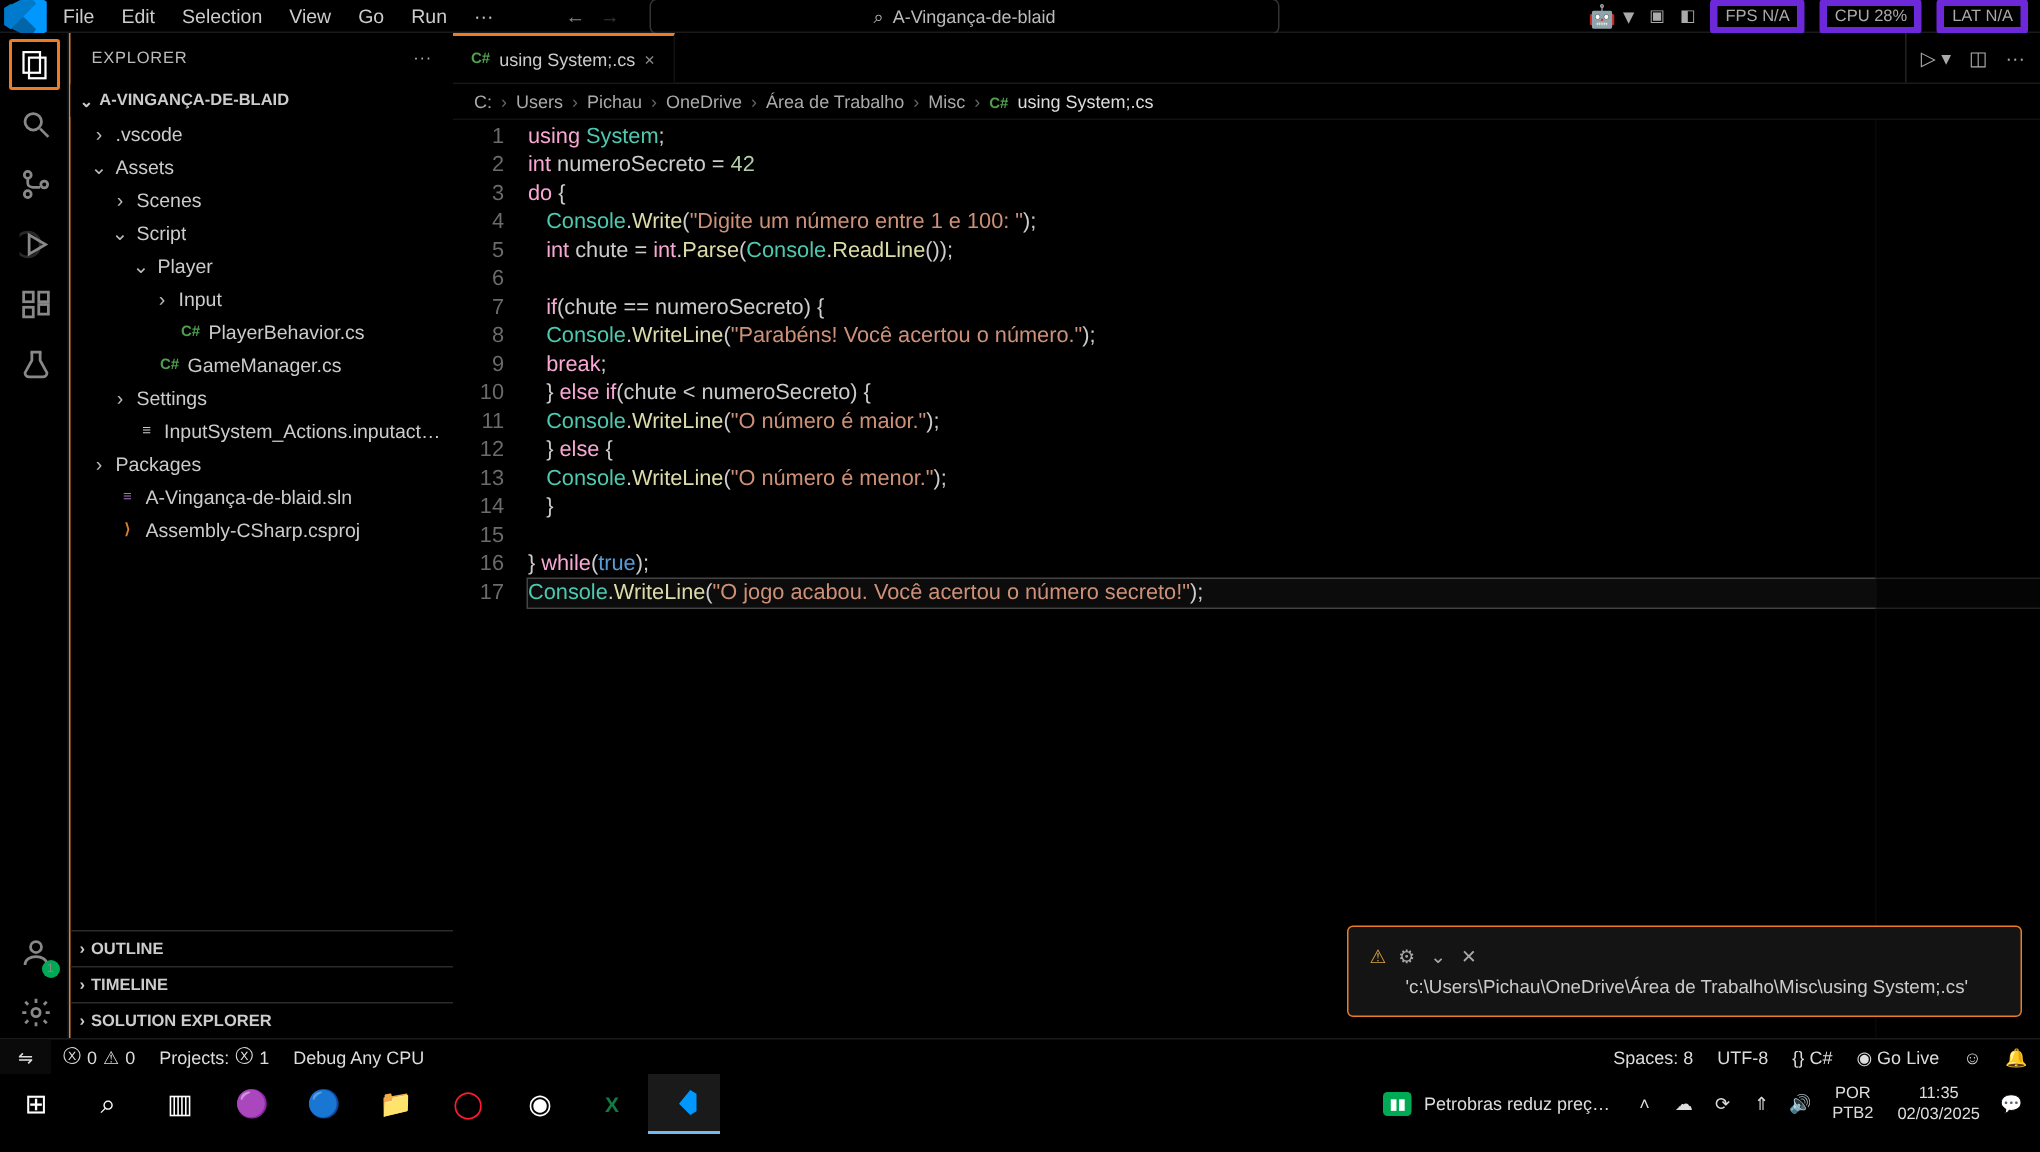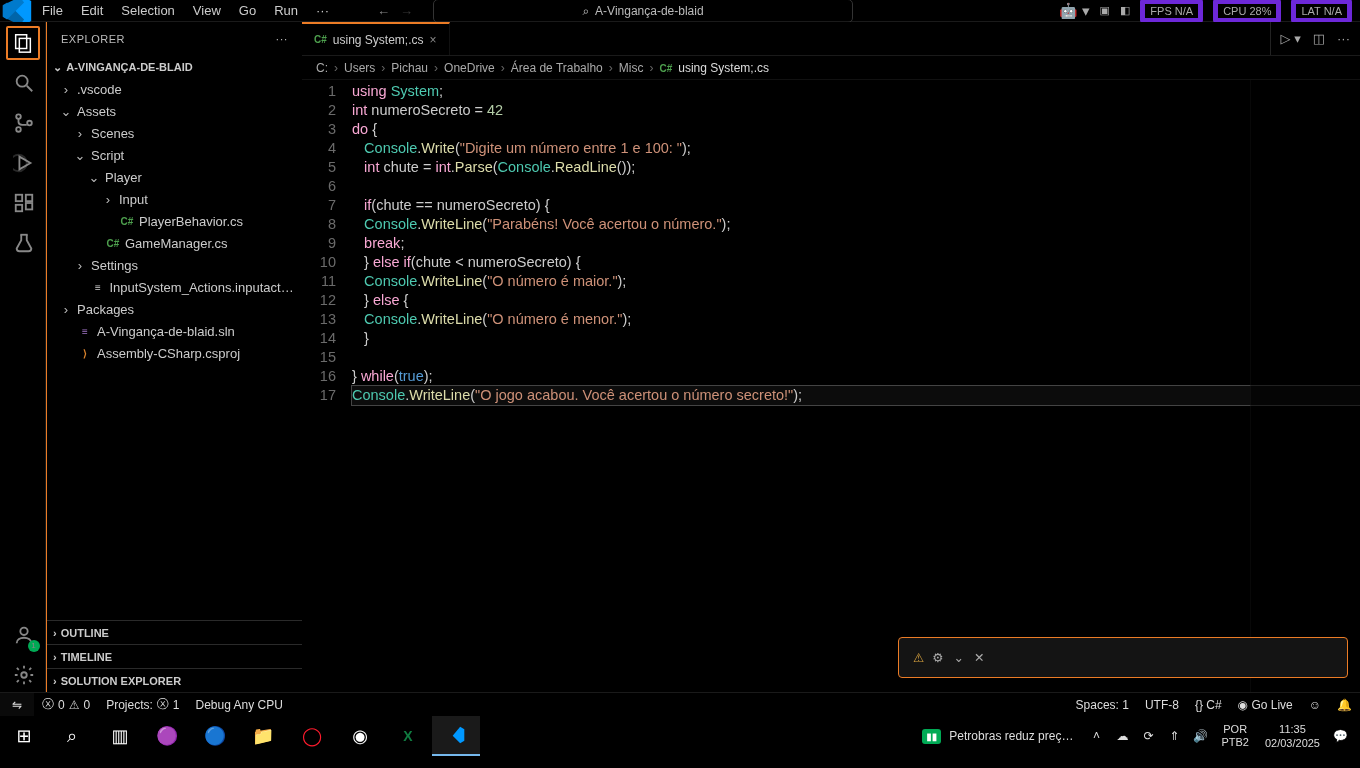--- a/index.html
+++ b/index.html
@@ -304,31 +304,32 @@
 
     <div class="notification">
       <div class="n-head">
         <span class="warn-tri">⚠</span>
         <div class="n-actions">
           <span>⚙</span>
           <span>⌄</span>
           <span>✕</span>
         </div>
       </div>
+      <div class="n-body">'c:\Users\Pichau\OneDrive\Área de Trabalho\Misc\using System;.cs'</div>
     </div>
   </div>
 </div>
 
 <div class="statusbar">
   <div class="sb-item sb-remote">⇋</div>
   <div class="sb-item">ⓧ <span>0</span> ⚠ <span>0</span></div>
   <div class="sb-item"><span>Projects:</span> ⓧ <span>1</span></div>
   <div class="sb-item">Debug Any CPU</div>
   <div class="sb-spacer"></div>
-  <div class="sb-item">Spaces: 1</div>
+  <div class="sb-item">Spaces: 8</div>
   <div class="sb-item">UTF-8</div>
   <div class="sb-item">{} C#</div>
   <div class="sb-item">◉ Go Live</div>
   <div class="sb-item">☺</div>
   <div class="sb-item">🔔</div>
 </div>
 
 <div class="taskbar">
   <div class="task-items">
     <div class="t-item" style="color:#fff">⊞</div>

